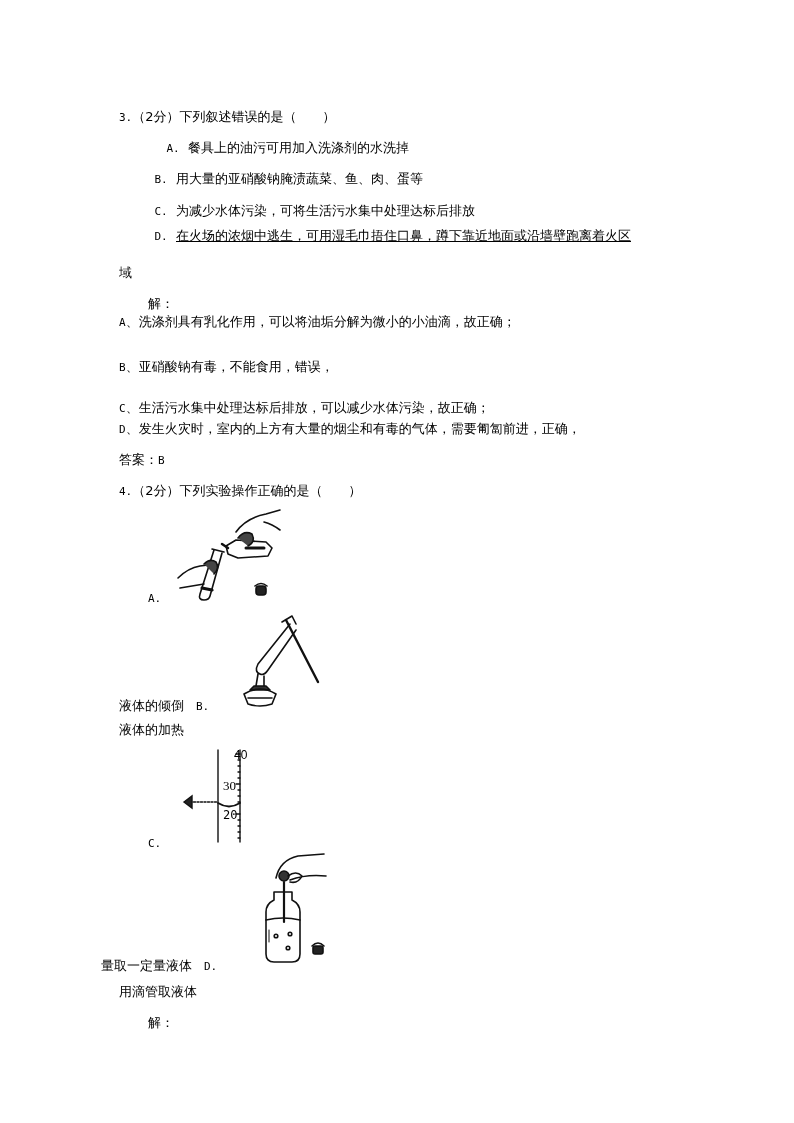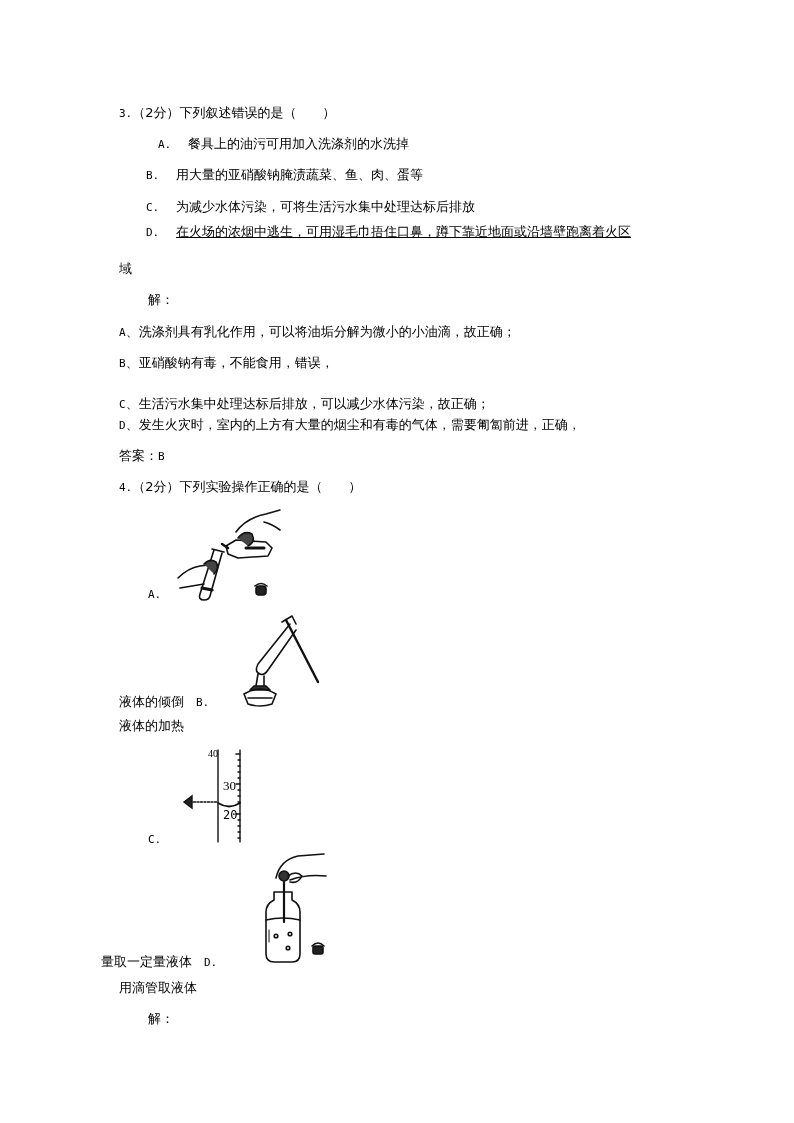--- a/index.html
+++ b/index.html
@@ -1,18 +1,18 @@
 <!DOCTYPE html>
 <html><head>
 <meta charset="utf-8">
 <style>
   html, body { margin: 0; padding: 0; background: #ffffff; }
   body { width: 794px; height: 1123px; position: relative; overflow: hidden;
          font-family: "DejaVu Sans", sans-serif; color: #000; font-size: 13px; }
-  .line { position: absolute; left: 0; white-space: nowrap; line-height: 18px; }
+  .line { position: absolute; left: 0; white-space: nowrap; line-height: 26px; text-align: center; }
   .mono { font-family: "DejaVu Sans Mono", monospace; font-size: 11px; }
   .fig { position: absolute; }
   svg { display: block; }
   .opt-letter { display: inline-block; width: 30px; font-family: "DejaVu Sans Mono", monospace; font-size: 11px; }
 </style>
 </head>
 <body>
 
 <div class="line" style="top:104px; left:119px;">
   <span class="mono">3.</span><span>（2分）</span><span>下列叙述错误的是（　　）</span>
@@ -27,21 +27,21 @@
 <div class="line" style="top:198px; left:146px;">
   <span class="opt-letter">C.</span><span>为减少水体污染，可将生活污水集中处理达标后排放</span>
 </div>
 <div class="line" style="top:223px; left:146px;text-decoration:underline;">
   <span class="opt-letter">D.</span><span>在火场的浓烟中逃生，可用湿毛巾捂住口鼻，蹲下靠近地面或沿墙壁跑离着火区</span>
 </div>
 <div class="line" style="top:260px; left:119px;">域</div>
 
 <div class="line" style="top:291px; left:148px;">解：</div>
 
-<div class="line" style="top:323px; left:119px;">
+<div class="line" style="top:309px; left:119px;">
   <span class="mono">A</span><span>、洗涤剂具有乳化作用，可以将油垢分解为微小的小油滴，故正确；</span>
 </div>
 <div class="line" style="top:354px; left:119px;">
   <span class="mono">B</span><span>、亚硝酸钠有毒，不能食用，错误，</span>
 </div>
 <div class="line" style="top:395px; left:119px;">
   <span class="mono">C</span><span>、生活污水集中处理达标后排放，可以减少水体污染，故正确；</span>
 </div>
 <div class="line" style="top:416px; left:119px;">
   <span class="mono">D</span><span>、发生火灾时，室内的上方有大量的烟尘和有毒的气体，需要匍匐前进，正确，</span>
@@ -124,21 +124,21 @@
       <line x1="58" y1="84" x2="60" y2="84"></line>
       <line x1="58" y1="90" x2="60" y2="90"></line>
     </g>
 
     <path d="M38 55 Q49 62 60 55" stroke-width="1.8"></path>
 
     <line x1="10" y1="54" x2="38" y2="54" stroke-dasharray="2 1.5"></line>
 
     <path d="M4 54 L12 48 L12 60 Z" fill="#222"></path>
   </svg>
-  <div style="position:absolute; left:28px; top:0px; font-size:10px; font-family:Liberation Serif, serif;">40</div>
+  <div style="position:absolute; left:54px; top:0px; font-size:12px; font-family:Liberation Sans, sans-serif;">40</div>
   <div style="position:absolute; left:43px; top:30px; font-size:13px; font-family:Liberation Serif, serif;">30</div>
   <div style="position:absolute; left:43px; top:60px; font-size:12px; font-family:'DejaVu Sans Mono', monospace;">20</div>
 </div>
 <div class="line mono" style="top:831px; left:148px;">C.</div>
 
 <div class="fig" style="top:850px; left:262px; width:70px; height:120px;">
   <svg width="70" height="120" viewBox="0 0 70 120" fill="none" stroke="#111" stroke-width="1.6" stroke-linecap="round" stroke-linejoin="round">
 
     <path d="M14 28 Q18 10 36 6 L62 4"></path>
     <path d="M28 30 Q44 24 64 26"></path>

